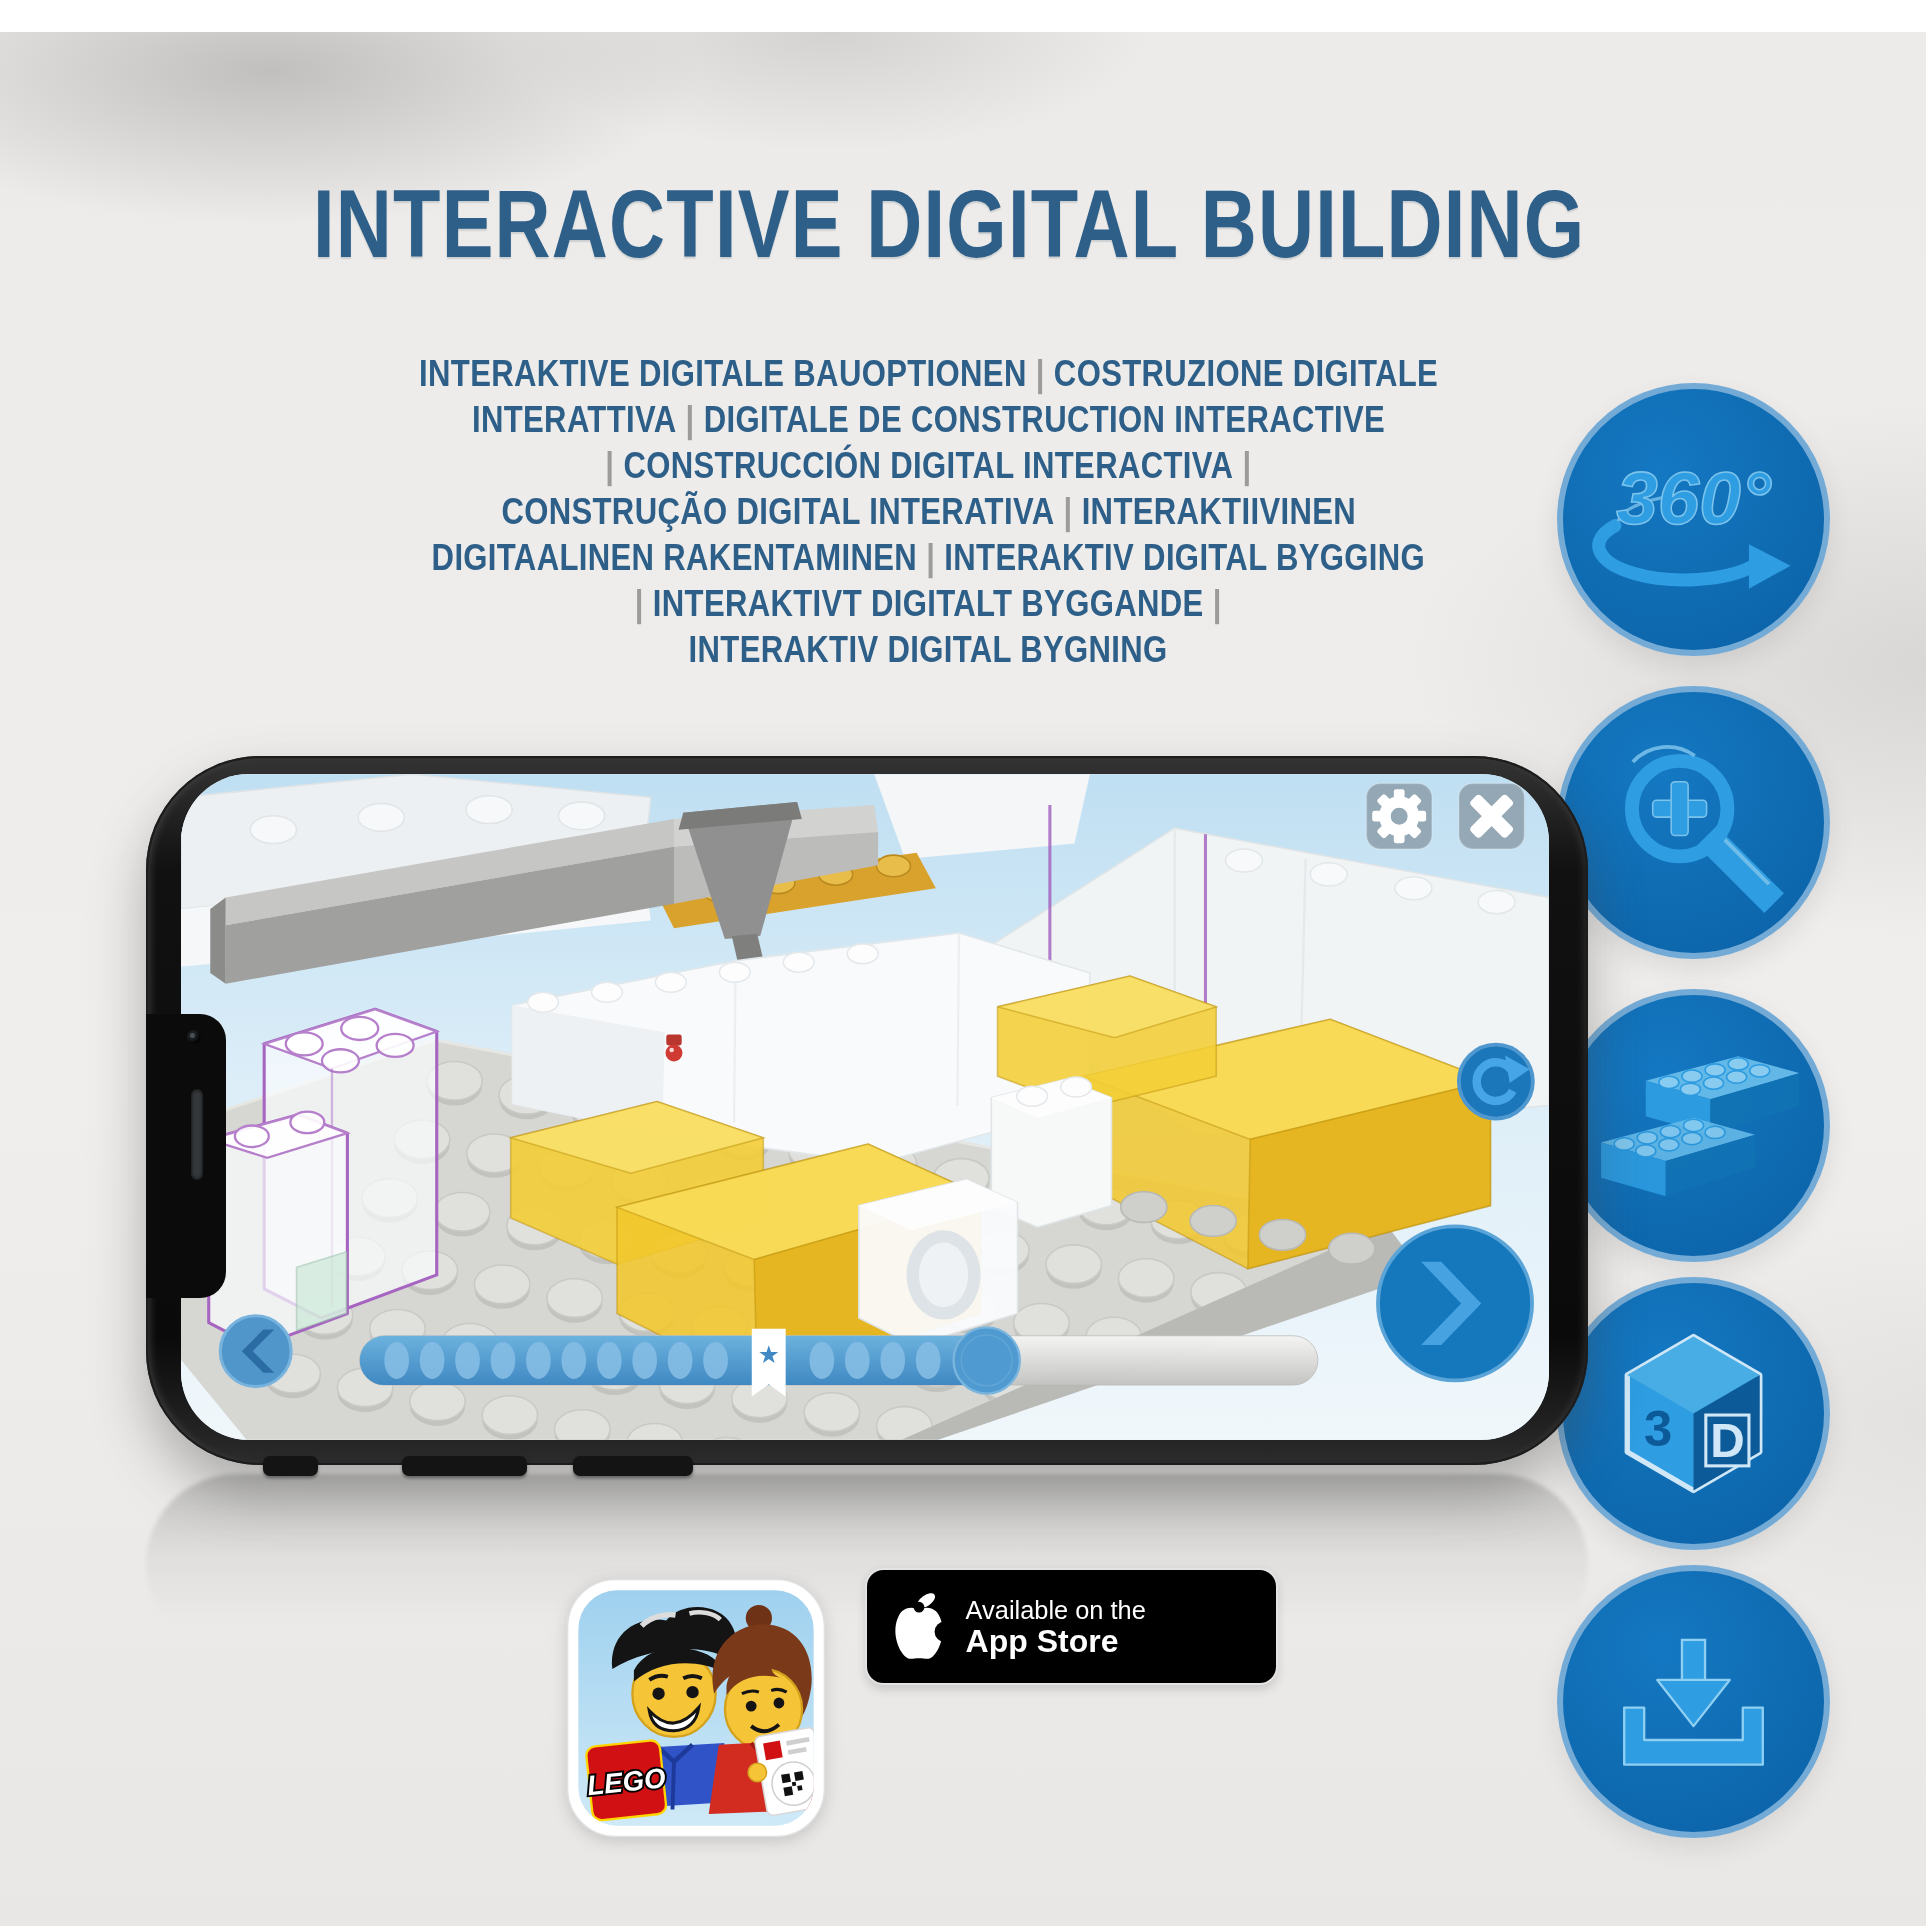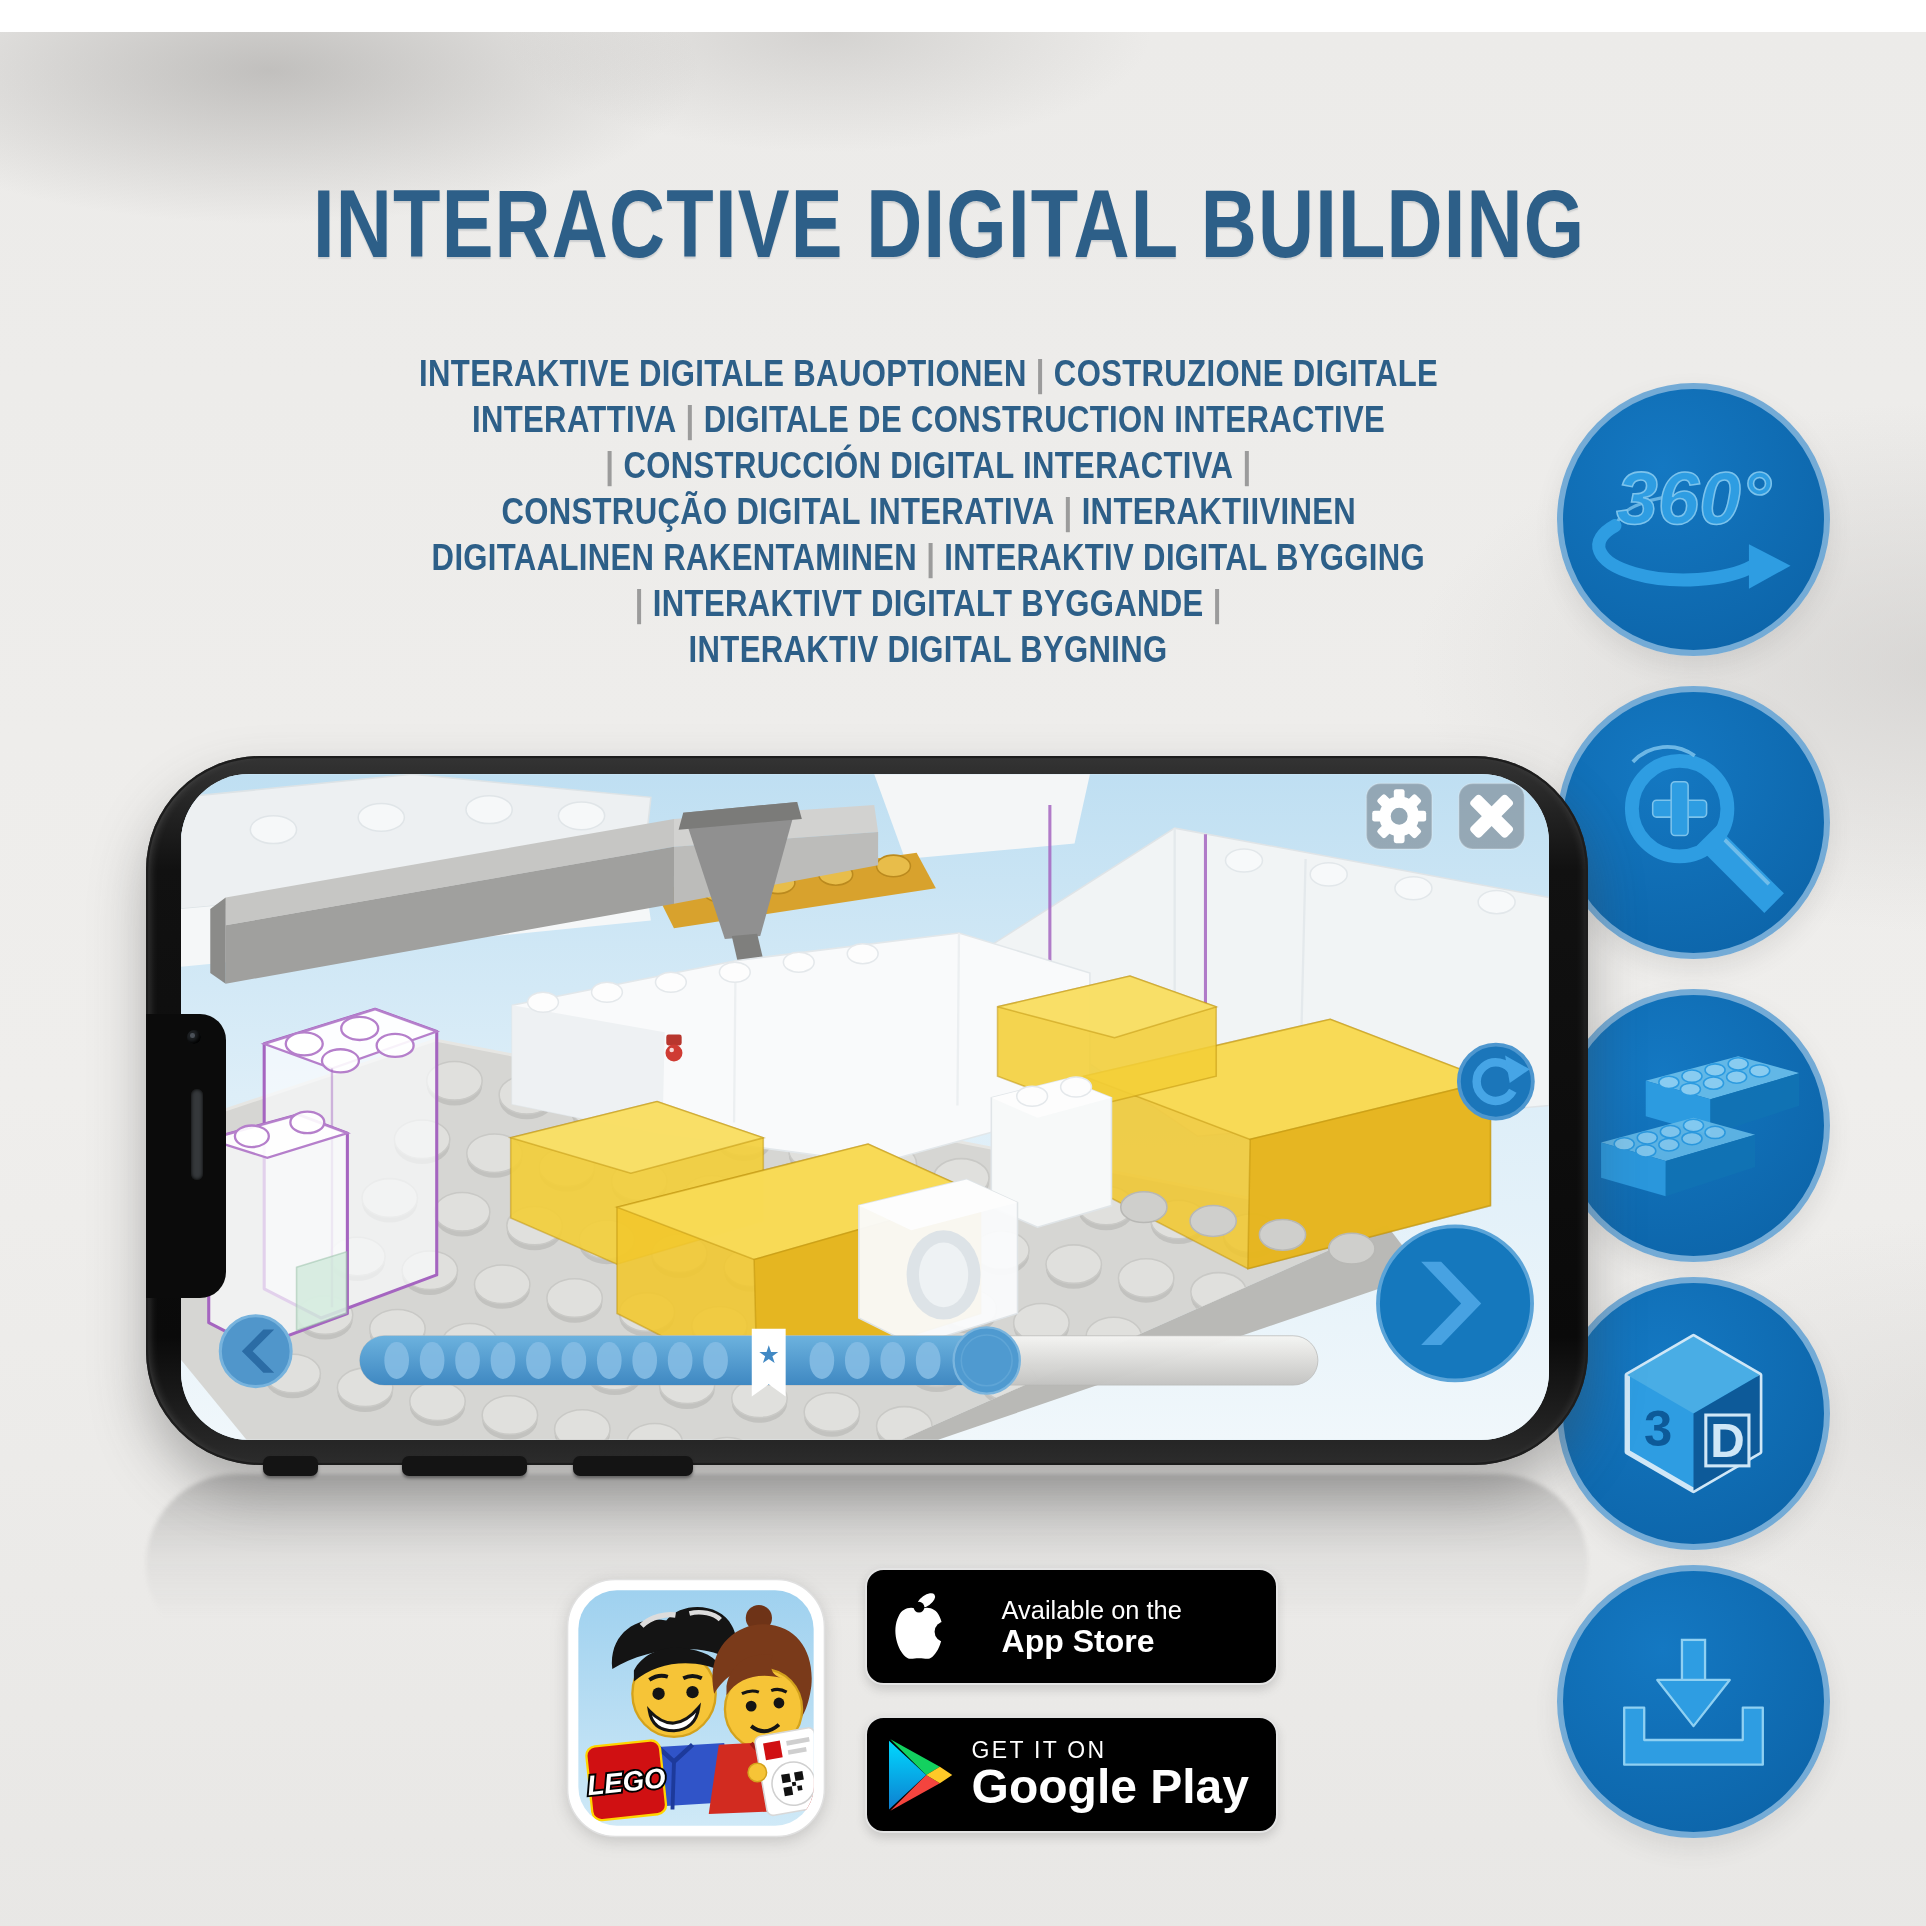--- a/index.html
+++ b/index.html
@@ -53,21 +53,21 @@
   .reflection{position:absolute;left:146px;top:1442px;width:1442px;height:181px;border-radius:116px;
     background:linear-gradient(180deg, rgba(95,95,95,.30), rgba(135,135,135,.11) 45%, rgba(255,255,255,0) 80%);
     filter:blur(2.3px);z-index:1;}
 
   
   .app-icon{position:absolute;left:566px;top:1546px;width:260px;height:260px;z-index:4;
     filter:drop-shadow(0 4.6px 7.7px rgba(90,90,90,.25));}
   .badge{position:absolute;left:865px;width:413px;height:117px;background:#000;border-radius:18.5px;
     border:2.3px solid #e4e4e4;box-sizing:border-box;display:flex;align-items:center;z-index:4;color:#fff;
     box-shadow:0 4.6px 9.2px rgba(90,90,90,.22);}
-  #badge-appstore{top:1536px;gap:36px;} #badge-gplay{top:1684px;}
+  #badge-appstore{top:1536px;} #badge-gplay{top:1684px;}
   .badge .logo{margin:0 17px 0 21.6px;flex:0 0 auto;}
   .badge .txt{display:flex;flex-direction:column;justify-content:center;}
   .badge .l1{font-size:25.4px;line-height:1.15;font-weight:normal;}
   #badge-gplay .l1{font-size:23px;letter-spacing:2.3px;}
   .badge .l2{font-size:32px;font-weight:bold;line-height:1.02;letter-spacing:0;}
   #badge-gplay .l2{font-size:48px;}
 </style>
 </head>
 <body>
 
@@ -607,33 +607,15 @@
       <path d="M50,32 C62,24 78,28 84,42 C96,66 86,98 72,110 C66,115 60,112 50,112 C40,112 34,115 28,110 C14,98 4,66 16,42 C22,28 38,24 50,32 Z" fill="#fff"></path>
       <circle cx="93" cy="68" r="17" fill="#000"></circle>
       <circle cx="50" cy="27" r="9" fill="#000"></circle>
     </svg>
     <div class="txt">
       <div class="l1">Available on the</div>
       <div class="l2">App Store</div>
     </div>
   </div>
 
-  <div class="badge" id="badge-gplay">
-    <svg class="logo" width="66" height="74" viewBox="0 0 96 104">
-      <defs>
-        <linearGradient id="gpCyan" x1="0" y1="0" x2="0" y2="1">
-          <stop offset="0" stop-color="#00d9ff"></stop>
-            <stop offset="1" stop-color="#0e7fd0"></stop>
-        </linearGradient>
-      </defs>
-      <polygon points="2,0 74,40 54,52 2,0" fill="#13d15f"></polygon>
-      <polygon points="2,104 74,64 54,52 2,104" fill="#f4443e"></polygon>
-      <polygon points="54,52 74,40 92,52 74,64" fill="#ffc928"></polygon>
-      <polygon points="0,2 54,52 0,102" fill="url(#gpCyan)"></polygon>
-    </svg>
-    <div class="txt">
-      <div class="l1">GET IT ON</div>
-      <div class="l2">Google Play</div>
-    </div>
-  </div>
 
 </div>
 
 
 </body></html>

